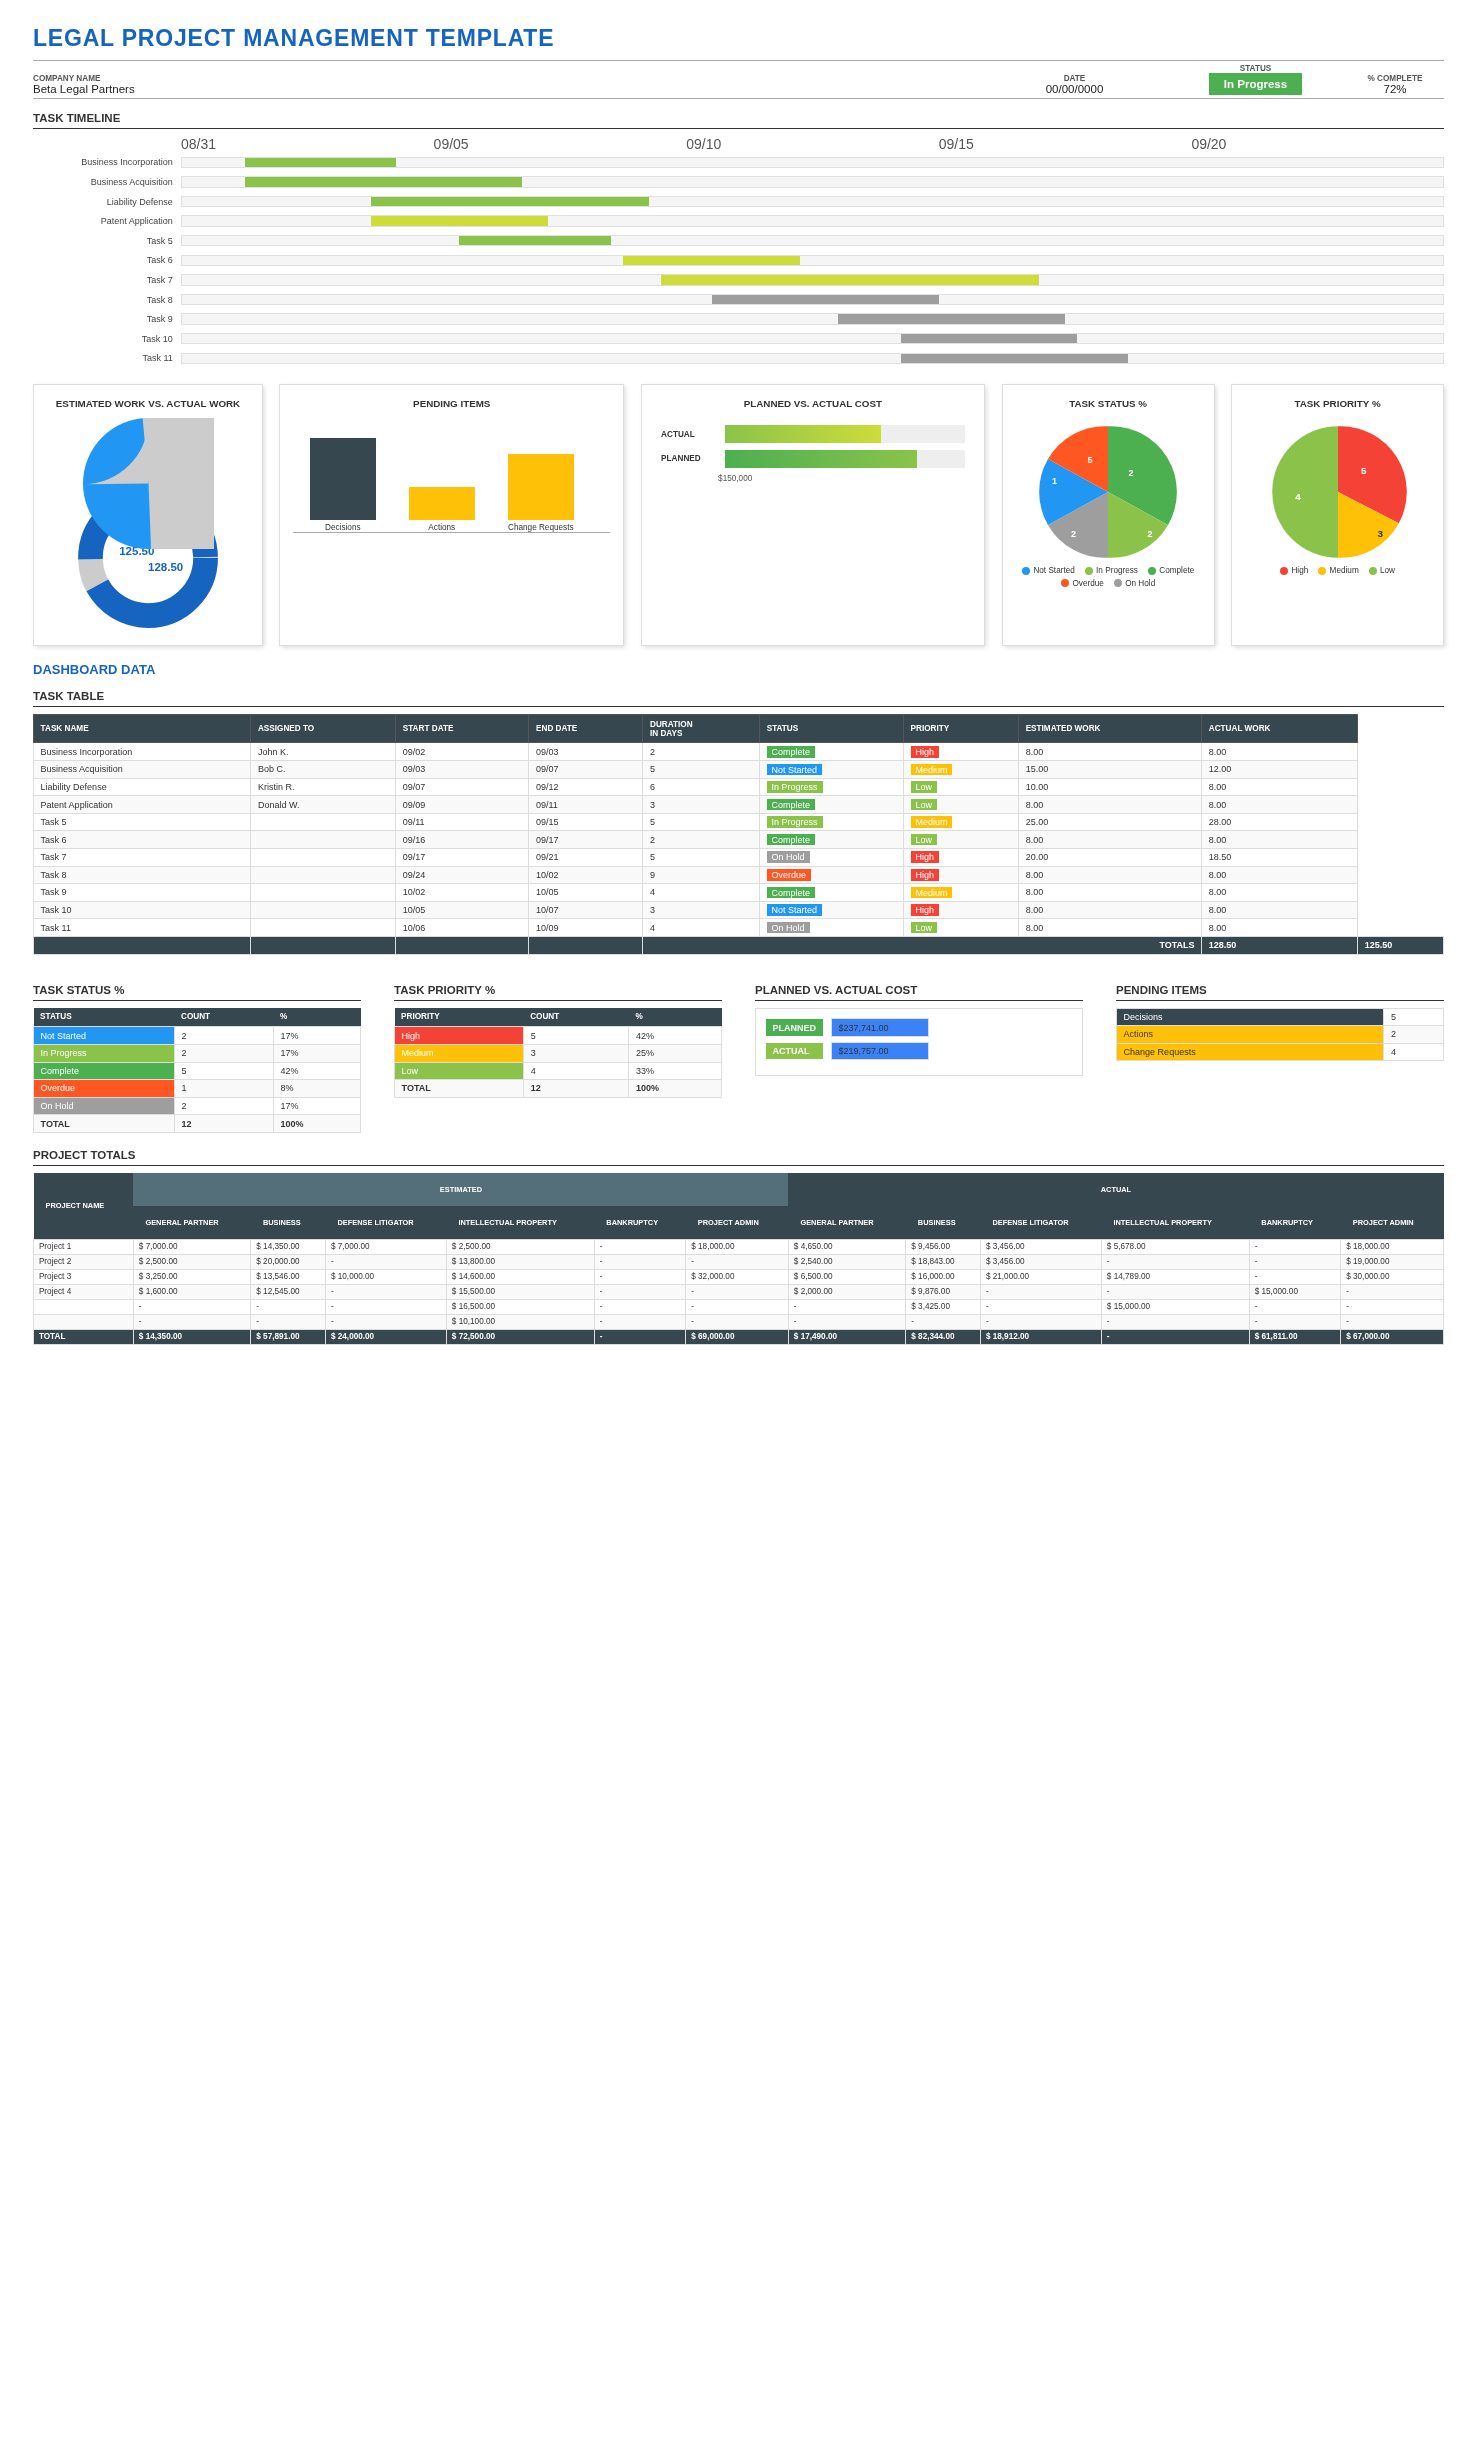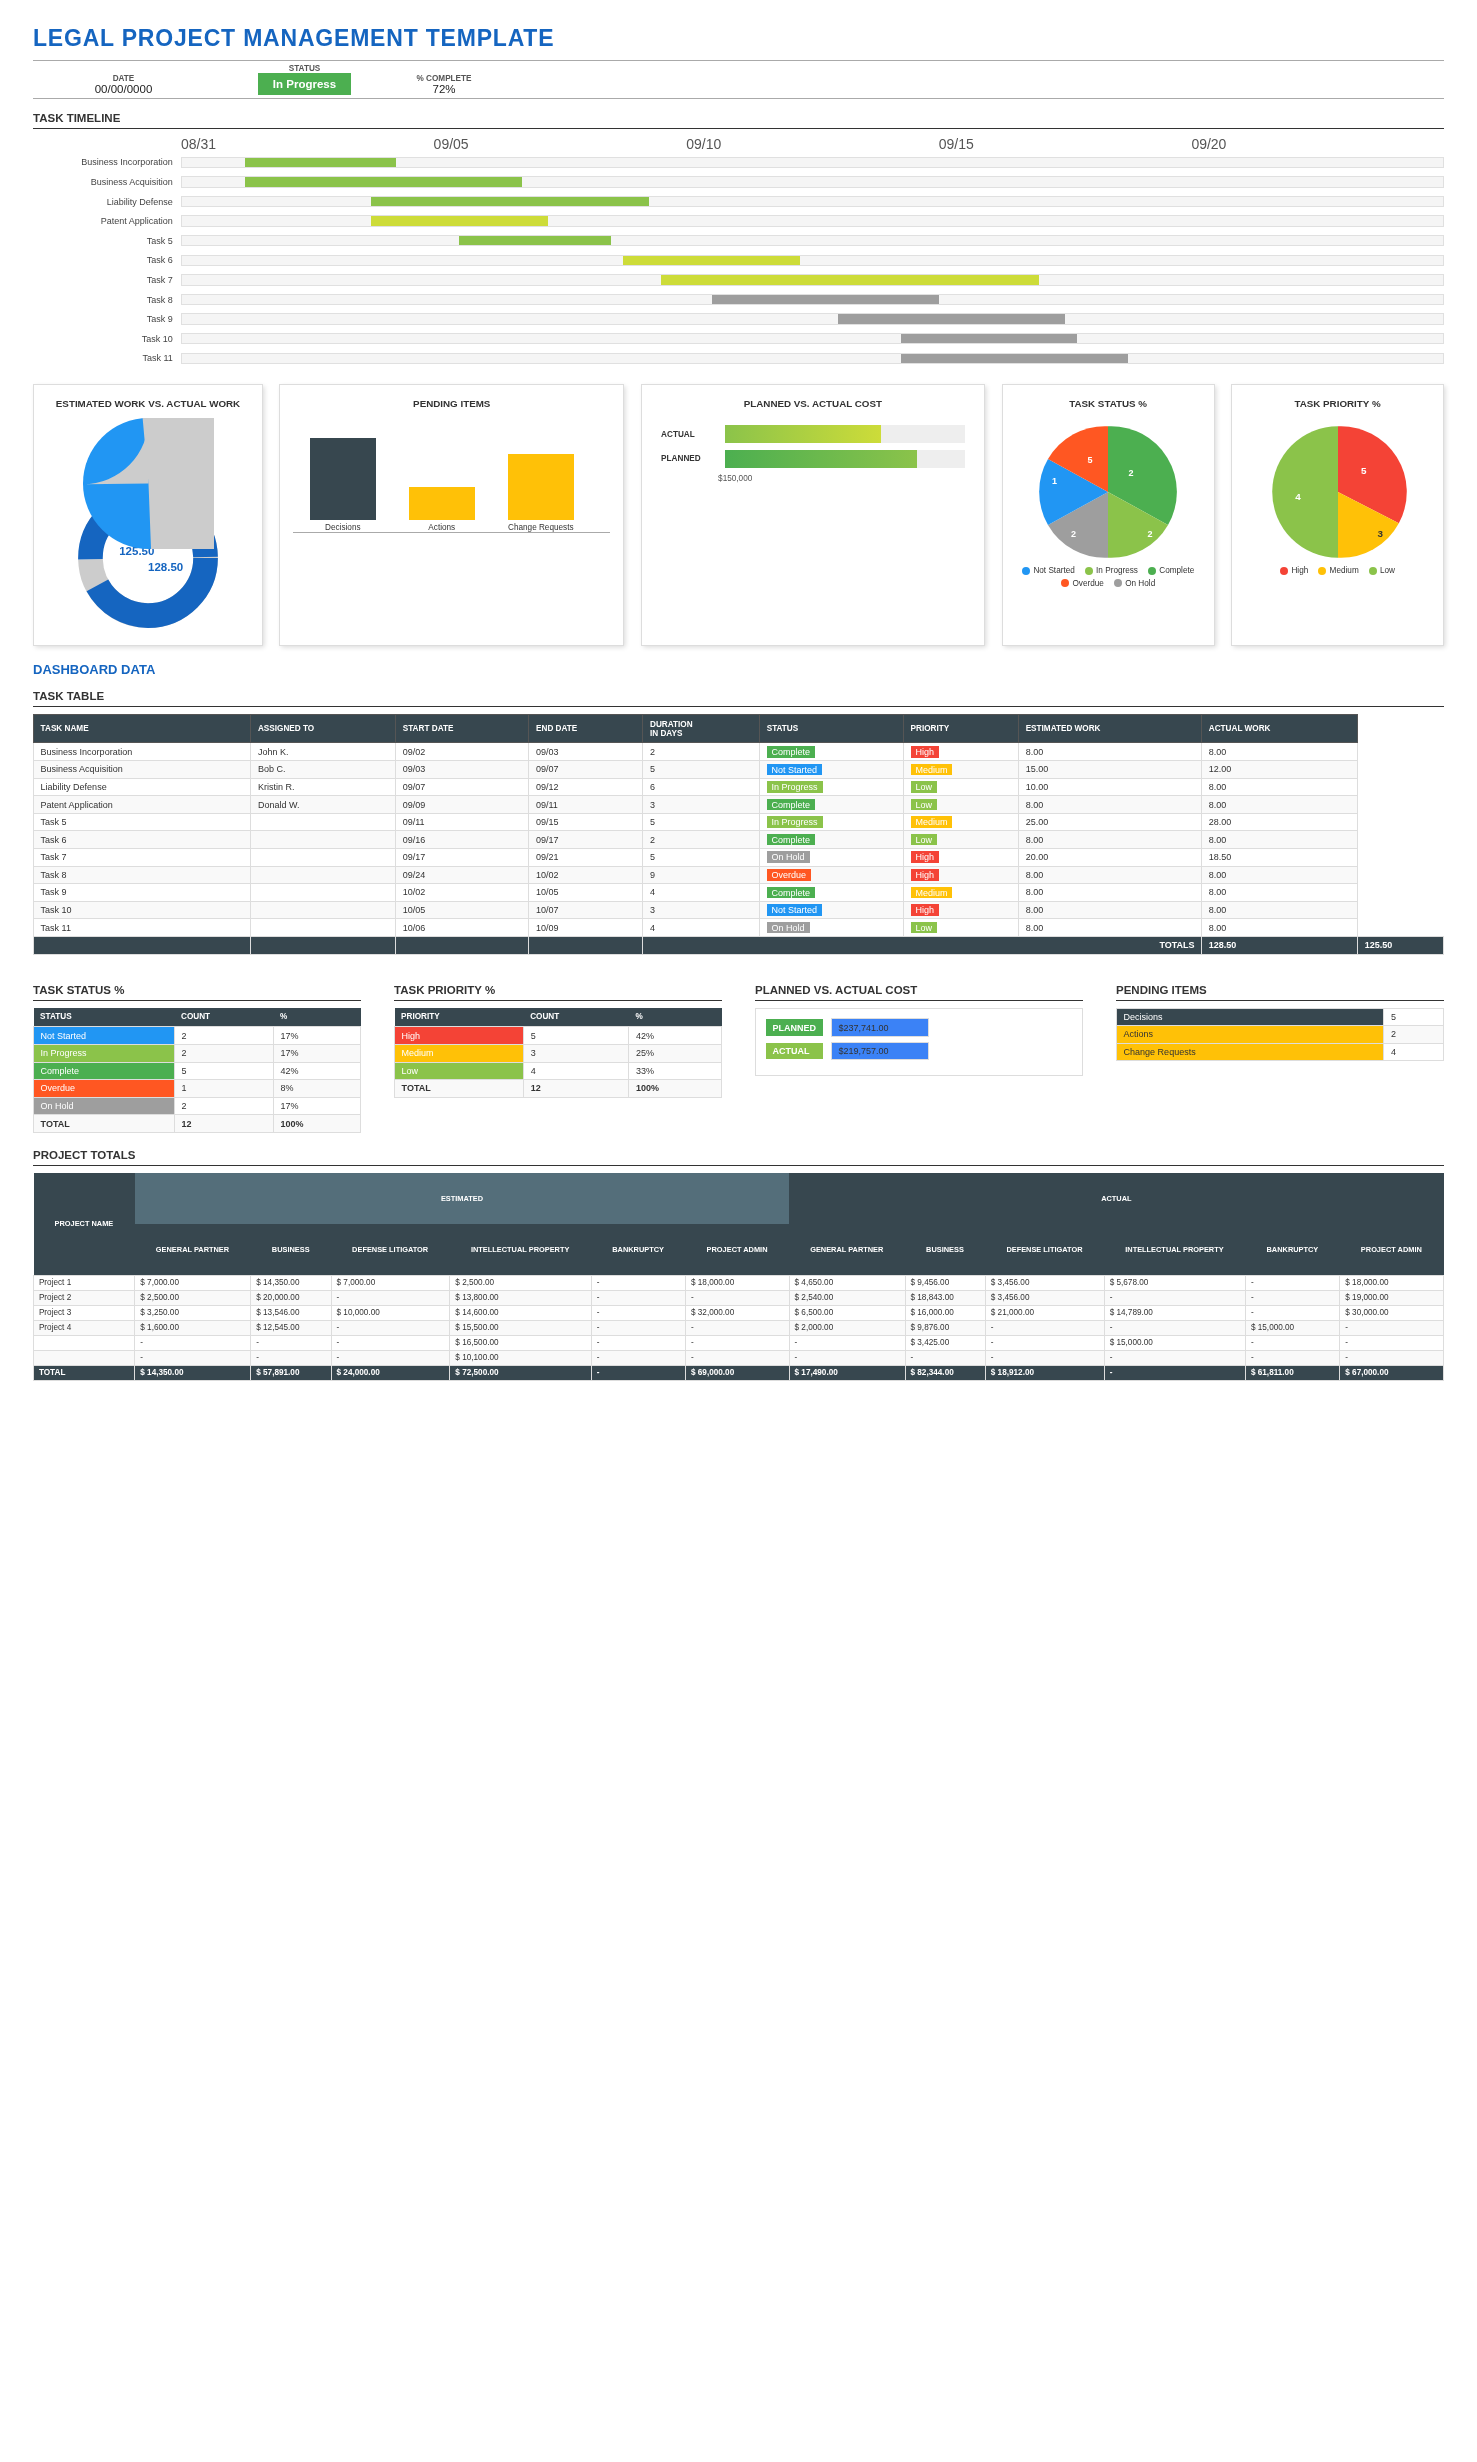--- a/index.html
+++ b/index.html
@@ -250,32 +250,36 @@
       min-width: 98px;
     }
 
     .pending-items-table { width: 100%; }
     .pending-items-table .decisions { background: #37474F !important; color: #fff; }
     .pending-items-table .actions { background: #FFC107 !important; color: #333; }
     .pending-items-table .change-req { background: #FFC107 !important; color: #333; }
 
     
     .project-totals-table { width: 100%; font-size: 8.2px; }
-    .project-totals-table th { font-size: 7.4px; padding: 21px; }
+    .project-totals-table th { font-size: 7.4px; padding: 12px; }
     .project-totals-table td { padding: 2.5px 4.9px; font-size: 8.2px; }
     .estimated-header { background: #546E7A !important; }
     .actual-header { background: #37474F !important; }
     .totals-row-dark td { background: #37474F !important; color: #fff; font-weight: bold; }
   </style>
 </head>
 <body>
 
 <h1 class="page-title">LEGAL PROJECT MANAGEMENT TEMPLATE</h1>
 
 <div class="header-row">
+  <div class="header-company">
+    <div class="header-label">COMPANY NAME</div>
+    <div class="header-value">Beta Legal Partners</div>
+  </div>
   <div class="header-date">
     <div class="header-label">DATE</div>
     <div class="header-value">00/00/0000</div>
   </div>
   <div class="header-status">
     <div class="header-label">STATUS</div>
     <div><span class="status-badge">In Progress</span></div>
   </div>
   <div class="header-complete">
     <div class="header-label">% COMPLETE</div>

